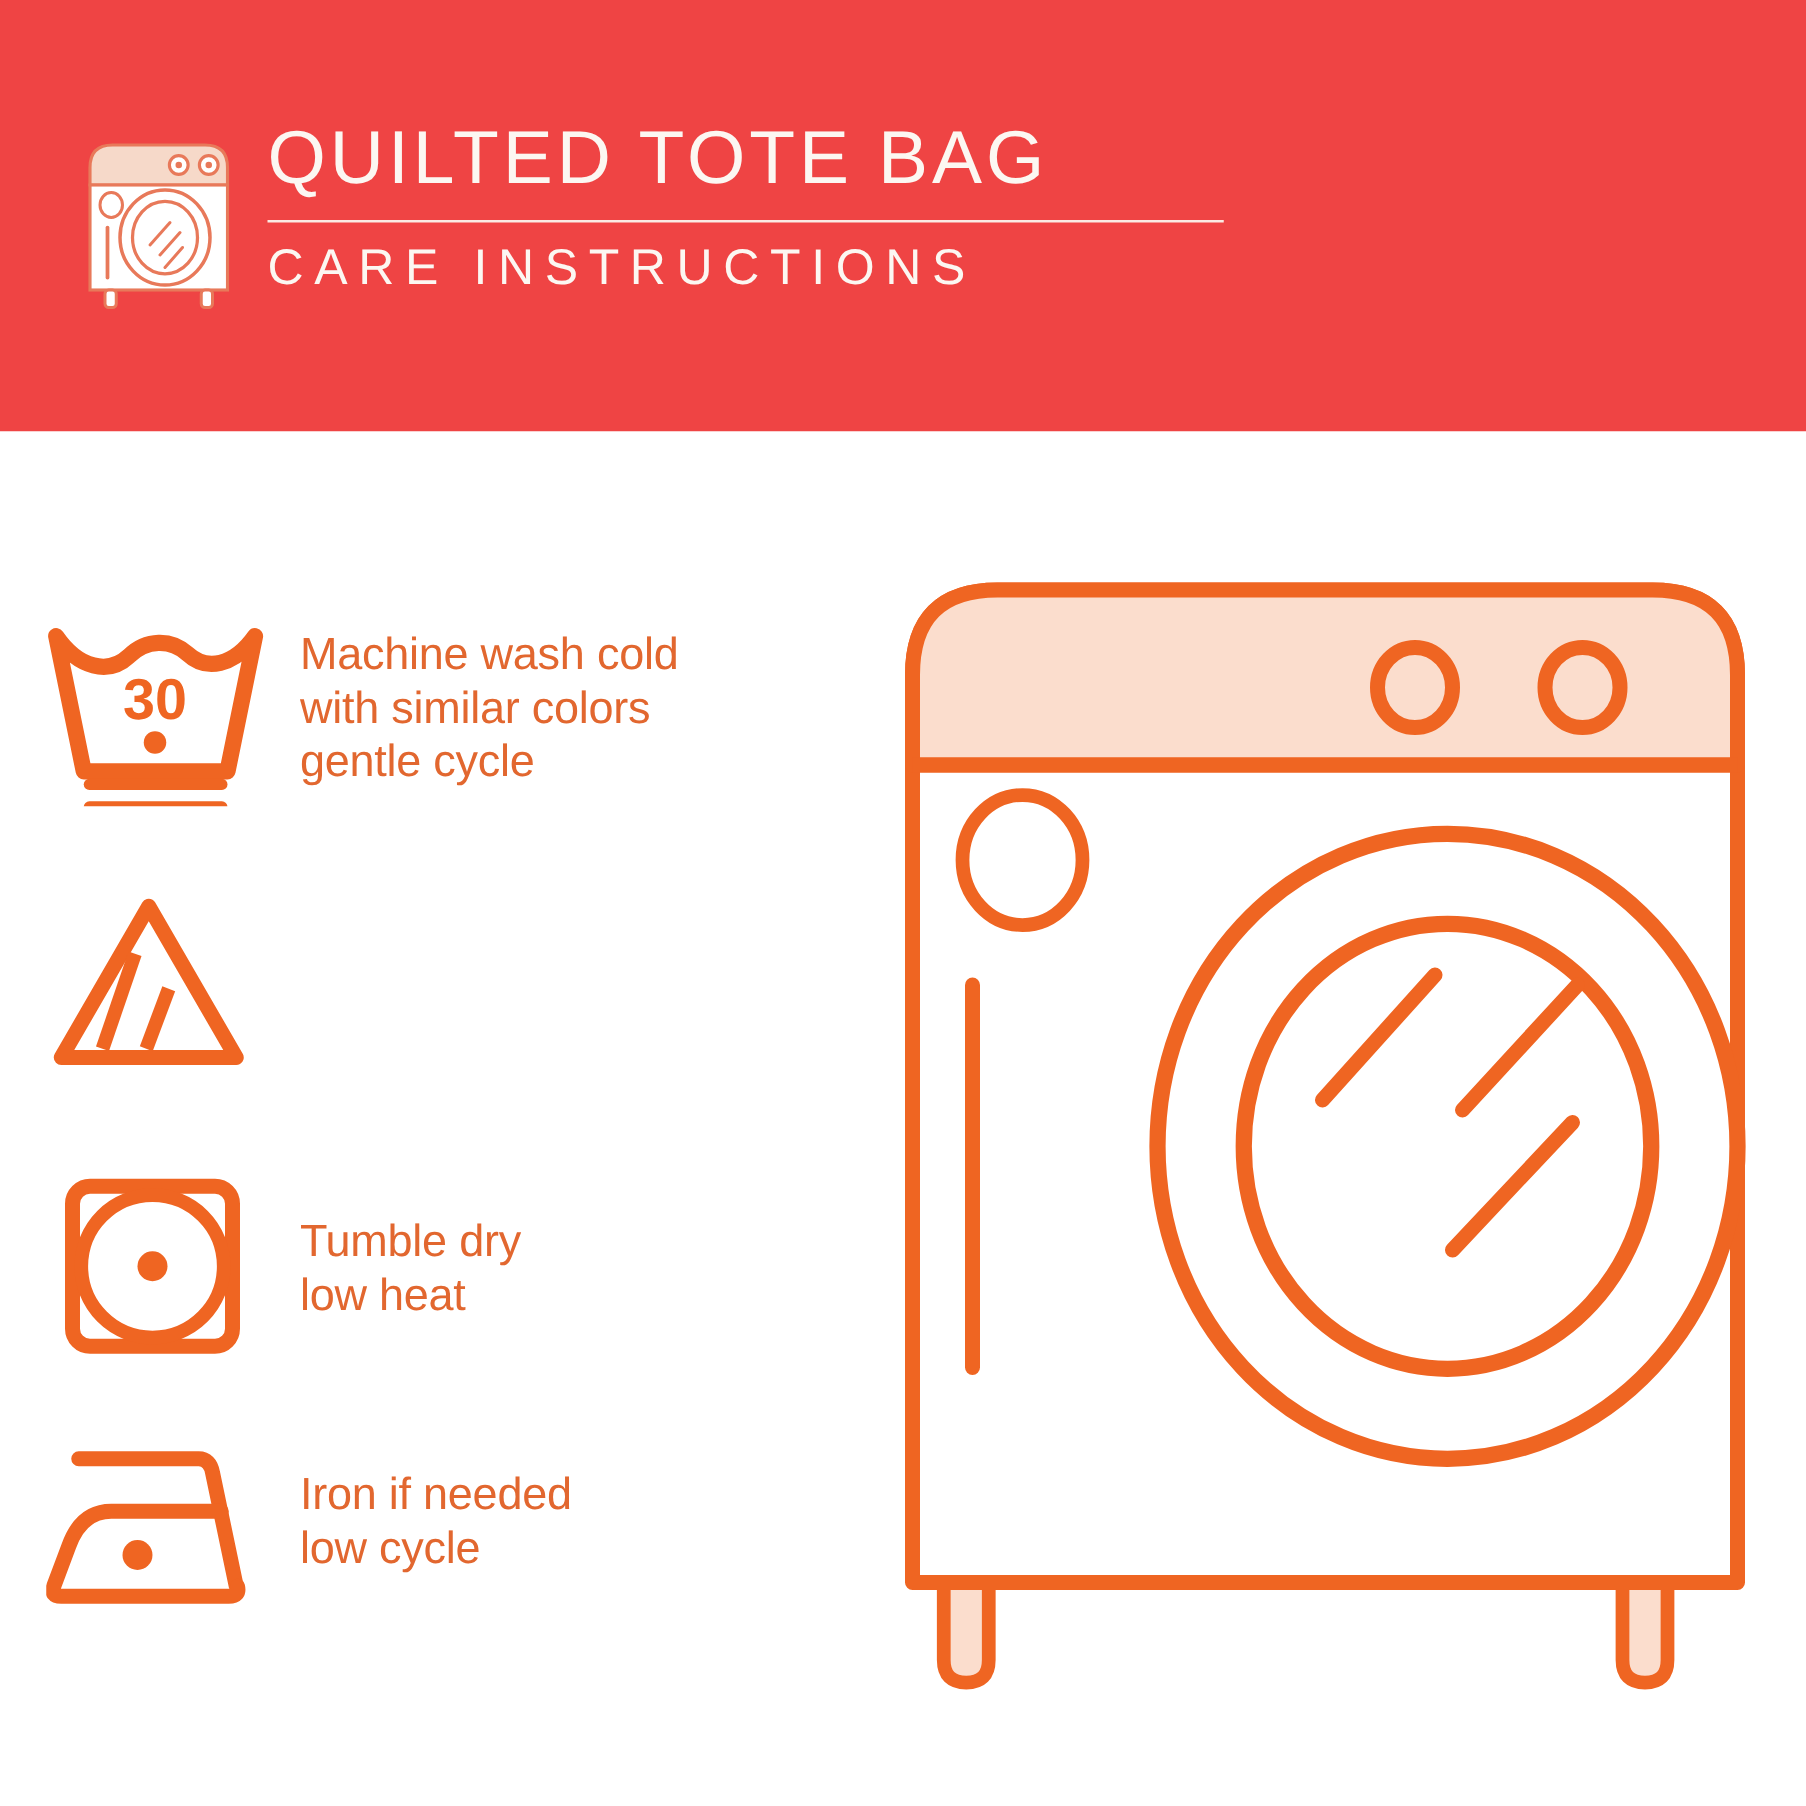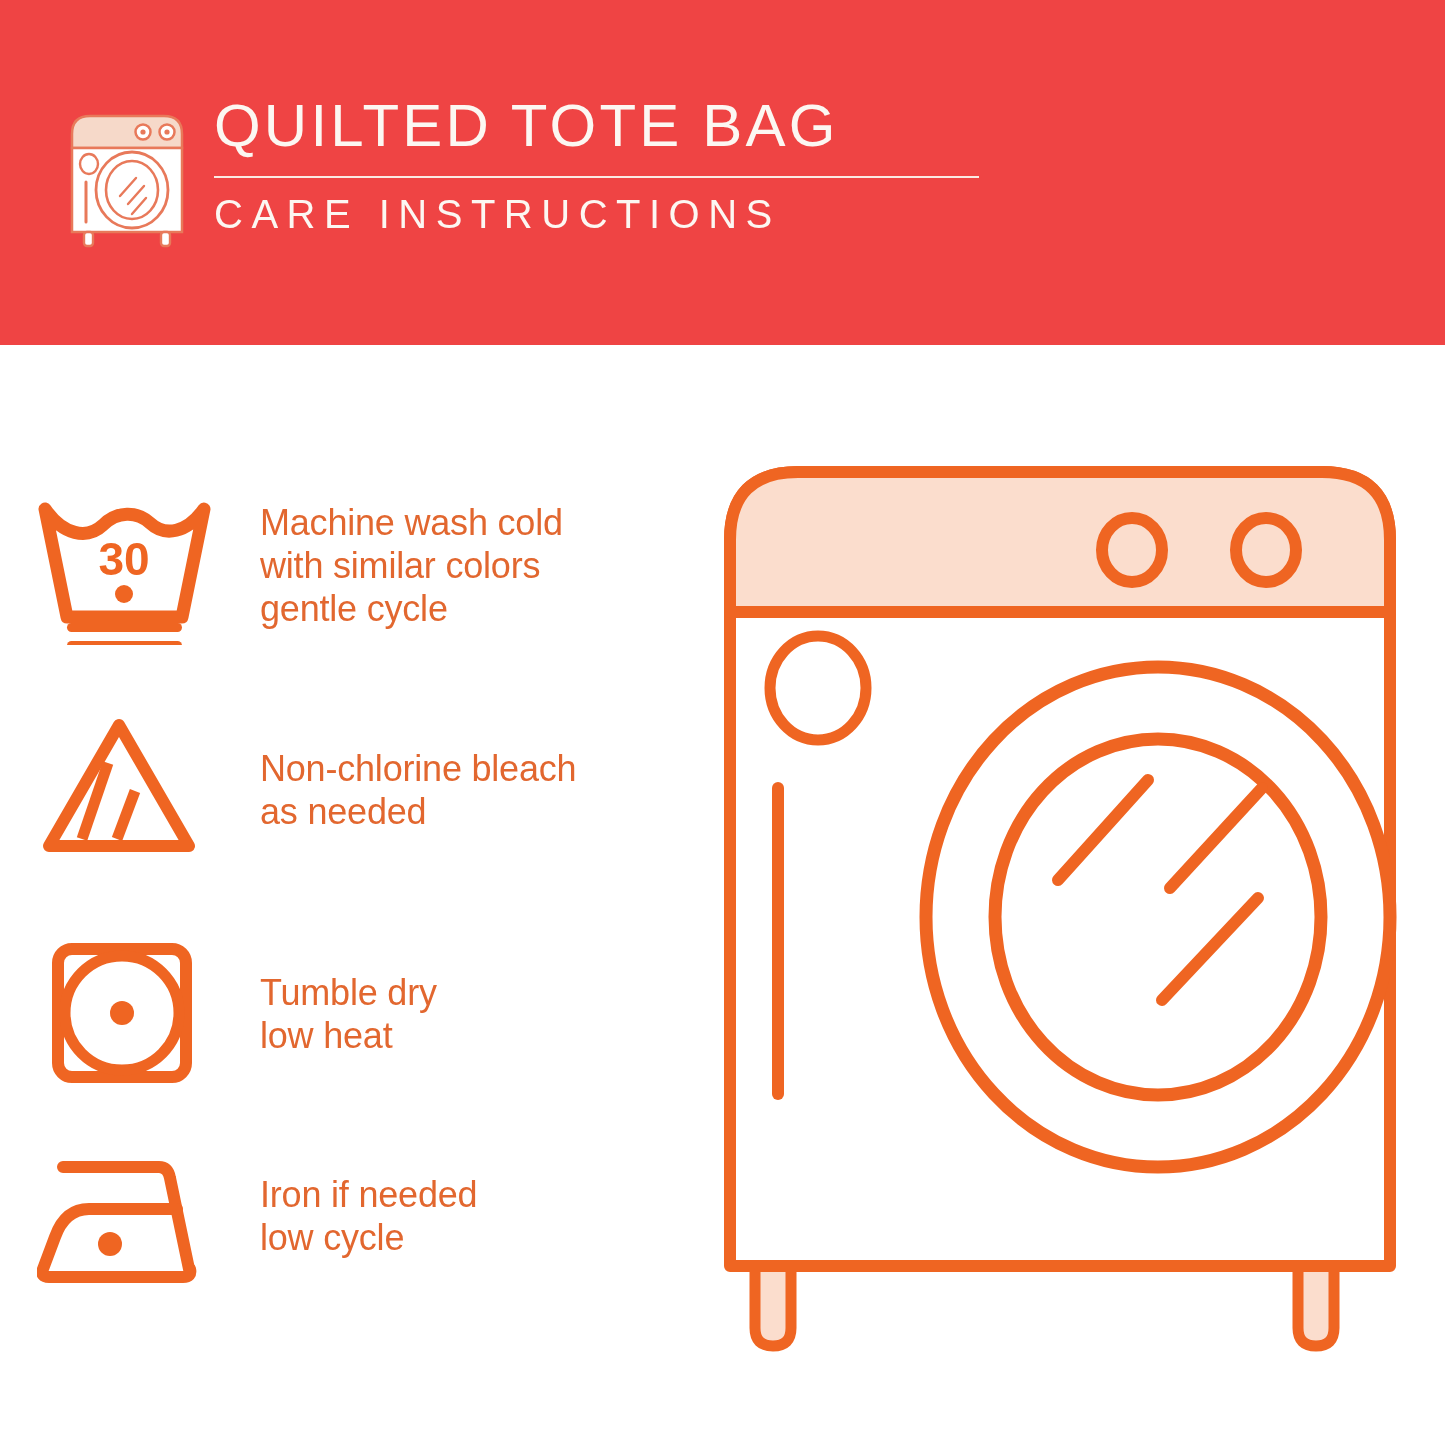--- a/index.html
+++ b/index.html
@@ -75,21 +75,20 @@
     top: 345px;
     width: 700px;
     height: 1100px;
   }
   .care-row {
     position: absolute;
     left: 0;
     width: 700px;
     display: flex;
     align-items: flex-start;
-    gap: 20px;
   }
   .care-row.row-0 { top: 150px; }
   .care-row.row-1 { top: 368px; }
   .care-row.row-2 { top: 592px; }
   .care-row.row-3 { top: 800px; }
 
   .care-symbol {
     width: 240px;
     min-width: 240px;
     display: flex;
@@ -190,22 +189,20 @@
   <div class="care-row row-1">
     <div class="care-symbol">
       <svg viewBox="0 0 175 150" width="175" height="150" xmlns="http://www.w3.org/2000/svg">
 
         <path d="M82 12 L152 133 L12 133 Z" fill="none" stroke="#EF6522" stroke-width="12" stroke-linejoin="round"></path>
 
         <line x1="71" y1="50" x2="45" y2="126" stroke="#EF6522" stroke-width="11" stroke-linecap="butt"></line>
         <line x1="98" y1="78" x2="80" y2="126" stroke="#EF6522" stroke-width="11" stroke-linecap="butt"></line>
       </svg>
     </div>
-    <div class="care-text">Non-chlorine bleach
-as needed</div>
   </div>
 
   <div class="care-row row-2">
     <div class="care-symbol">
       <svg viewBox="0 0 175 150" width="175" height="150" xmlns="http://www.w3.org/2000/svg">
         <rect x="21" y="12" width="128" height="128" rx="14" fill="none" stroke="#EF6522" stroke-width="12"></rect>
         <circle cx="85" cy="76" r="57" fill="none" stroke="#EF6522" stroke-width="11"></circle>
         <circle cx="85" cy="76" r="12" fill="#EF6522"></circle>
       </svg>
     </div>

